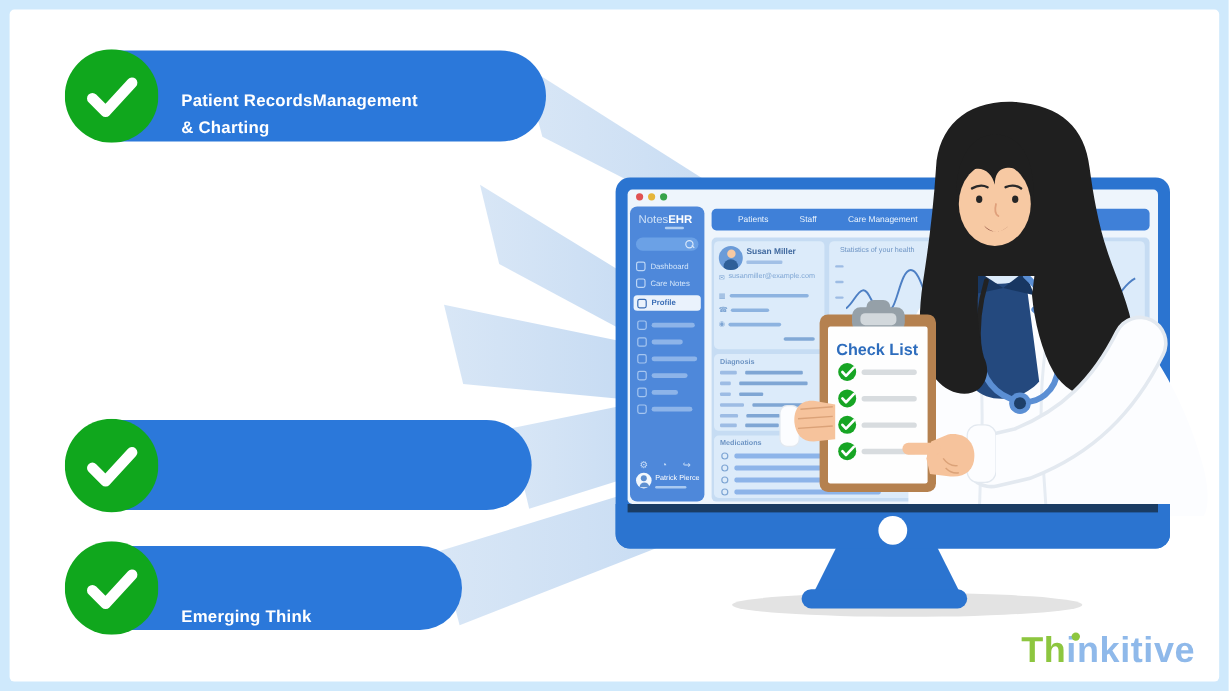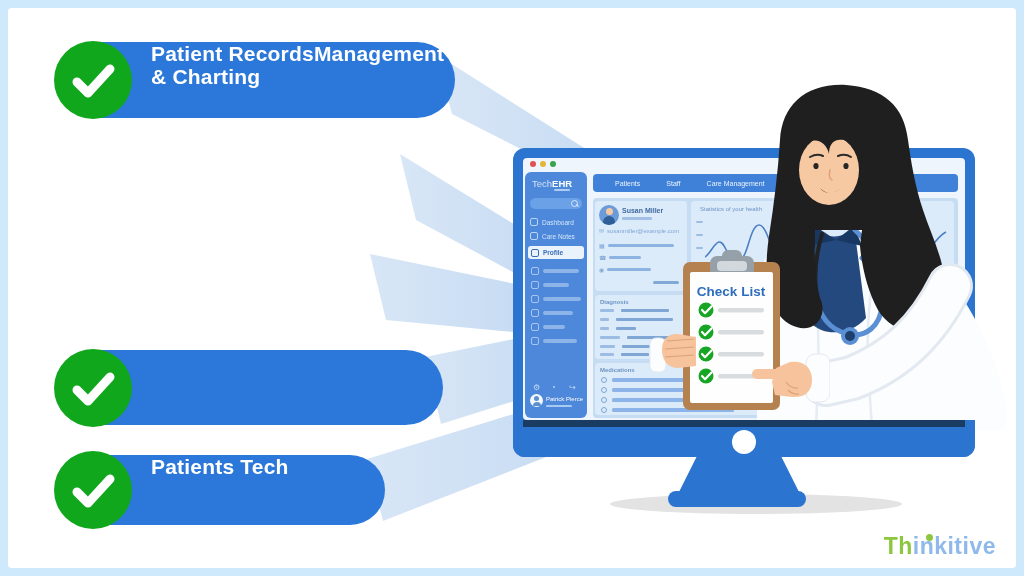--- a/index.html
+++ b/index.html
@@ -6,21 +6,21 @@
   #stage{position:relative;width:1024px;height:576px;background:#cfe9fc;overflow:hidden;
          font-family:"Liberation Sans",sans-serif;}
   #canvas{position:absolute;left:8px;top:8px;right:8px;bottom:8px;background:#ffffff;border-radius:4px;}
   .abs{position:absolute;}
 
   
   #beams{position:absolute;left:0;top:0;z-index:1;pointer-events:none;}
 
   
   .pill{position:absolute;z-index:2;background:#2b78da;border-radius:40px;color:#fff;
-        font-weight:bold;font-size:21px;line-height:23px;display:flex;align-items:flex-start;
+        font-weight:bold;font-size:14px;line-height:23px;display:flex;align-items:flex-end;
         padding-left:94px;box-sizing:border-box;white-space:pre-line;letter-spacing:.2px;}
   .pill .check{position:absolute;left:-3px;top:50%;transform:translateY(-50%);width:78px;height:78px;}
   #pill1{left:57px;top:42px;width:398px;height:76px;}
   #pill2{left:57px;top:146px;width:361px;height:76px;}
   #pill3{left:57px;top:248px;width:330px;height:74px;}
   #pill4{left:57px;top:350px;width:386px;height:75px;}
   #pill5{left:57px;top:455px;width:328px;height:70px;}
 
   
   #shadow{left:610px;top:494px;width:292px;height:20px;border-radius:50%;background:#e3e3e3;z-index:0;}
@@ -84,21 +84,21 @@
   .mrow .b{width:4px;height:4px;border:1px solid #7fa6d4;border-radius:50%;}
   .mrow .bar{height:3.5px;background:#8db4e9;border-radius:1.5px;}
   #cornerbar{left:332px;top:206px;width:20px;height:4px;background:#6b93c3;border-radius:2px;}
 
   
   #doctor{left:740px;top:80px;z-index:3;}
   #clipboard{left:640px;top:245px;z-index:4;}
   svg text{font-family:"Liberation Sans",sans-serif;}
 
   
-  #brand{right:28px;bottom:16px;font-size:23px;font-weight:bold;z-index:7;letter-spacing:.5px;}
+  #brand{right:28px;bottom:16px;font-size:30px;font-weight:bold;z-index:7;letter-spacing:.5px;}
   #brand .g{color:#8dc63f;}
   #brand .b{color:#8fb9ea;}
   #brand .idot{position:absolute;left:42px;top:1px;width:7px;height:7px;border-radius:50%;background:#8dc63f;}
 </style>
 </head>
 <body>
 
 <div id="stage">
   <div id="canvas"></div>
 
@@ -128,35 +128,35 @@
     <svg class="check" viewBox="0 0 78 78">
       <circle cx="39" cy="39" r="39" fill="#10a71d"></circle>
         <path d="M23 41 l11 11 l22 -24" stroke="#fff" stroke-width="9" fill="none" stroke-linecap="round" stroke-linejoin="round"></path>
       </svg>
   </div>
   <div class="pill" id="pill5">
     <svg class="check" viewBox="0 0 78 78">
       <circle cx="39" cy="39" r="39" fill="#10a71d"></circle>
         <path d="M23 41 l11 11 l22 -24" stroke="#fff" stroke-width="9" fill="none" stroke-linecap="round" stroke-linejoin="round"></path>
       </svg>
-    <span>Patients Tech</span>
+    <span>Emerging Think</span>
   </div>
 
   <div class="abs" id="shadow"></div>
   <div class="abs" id="stand-neck"></div>
   <div class="abs" id="stand-base"></div>
 
   <div class="abs" id="frame">
     <div class="abs" id="screen">
       <span class="abs dot" style="left:7px;background:#e05252;"></span>
       <span class="abs dot" style="left:17px;background:#e5b53a;"></span>
       <span class="abs dot" style="left:27px;background:#37a34a;"></span>
 
       <div class="abs" id="sb">
-        <div class="abs logo"><span>Tech</span><b>EHR</b></div>
+        <div class="abs logo"><span>Notes</span><b>EHR</b></div>
         <div class="abs swish"></div>
         <div class="abs search">
             <span class="mag"></span>
           </div>
         <div class="sbi" style="top:46px;">
             <span class="ic"></span>
             <span>Dashboard</span>
           </div>
         <div class="sbi" style="top:60px;">
             <span class="ic"></span>

